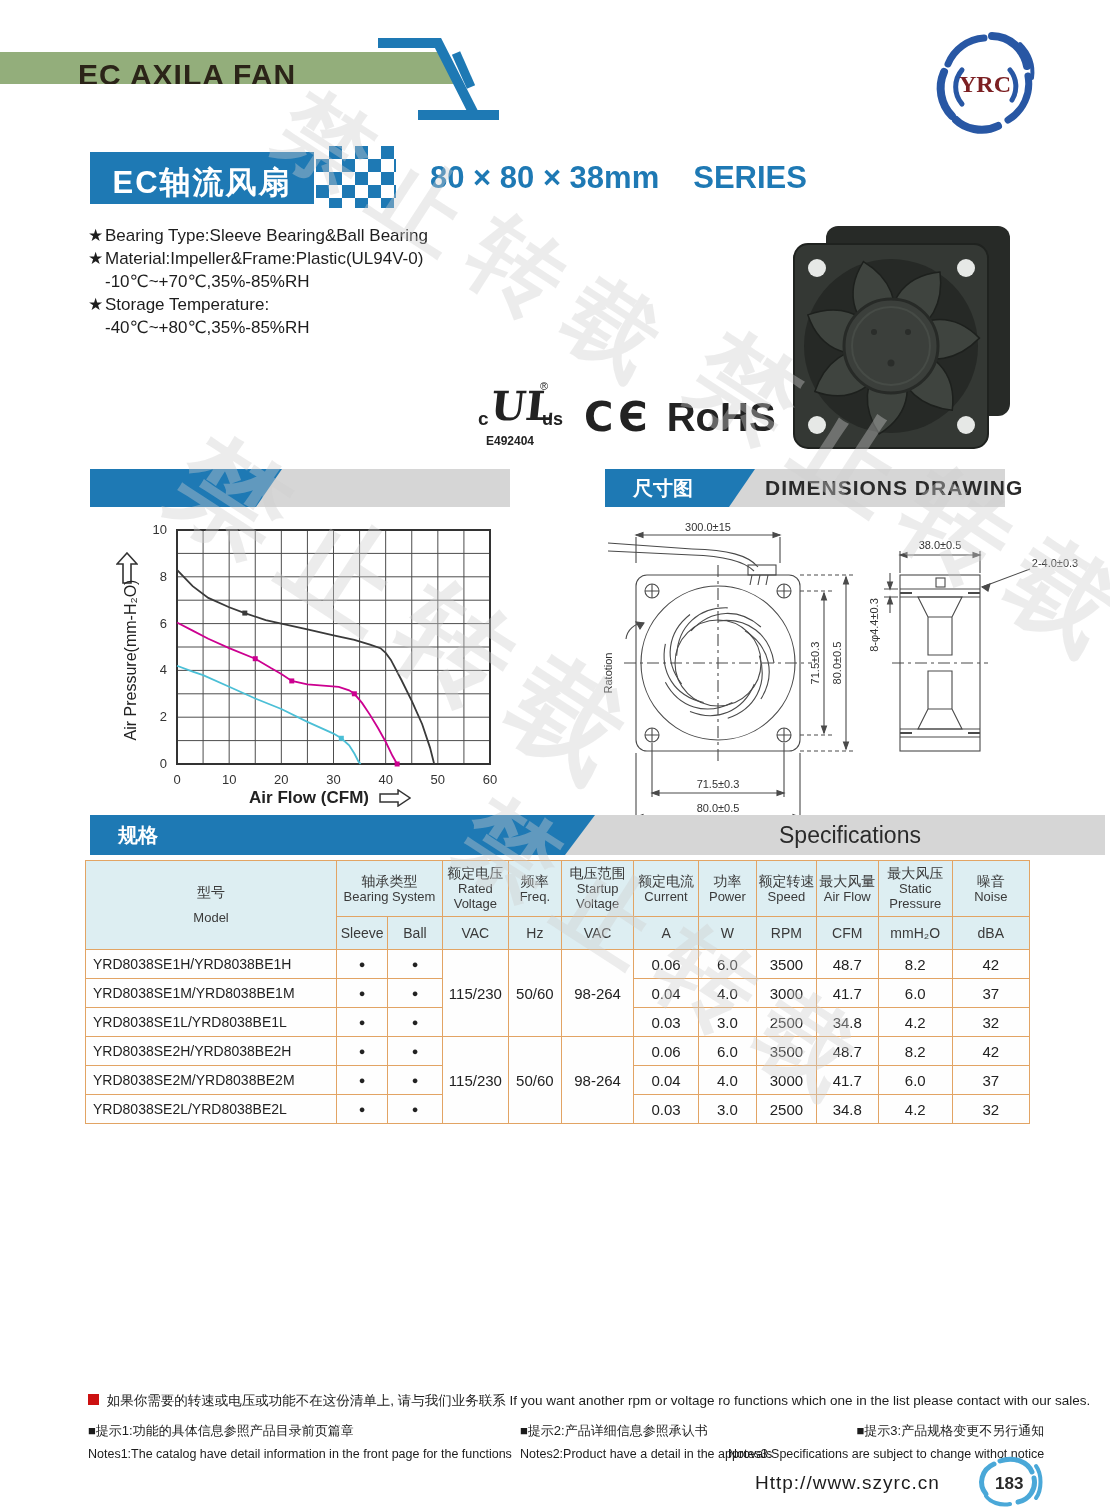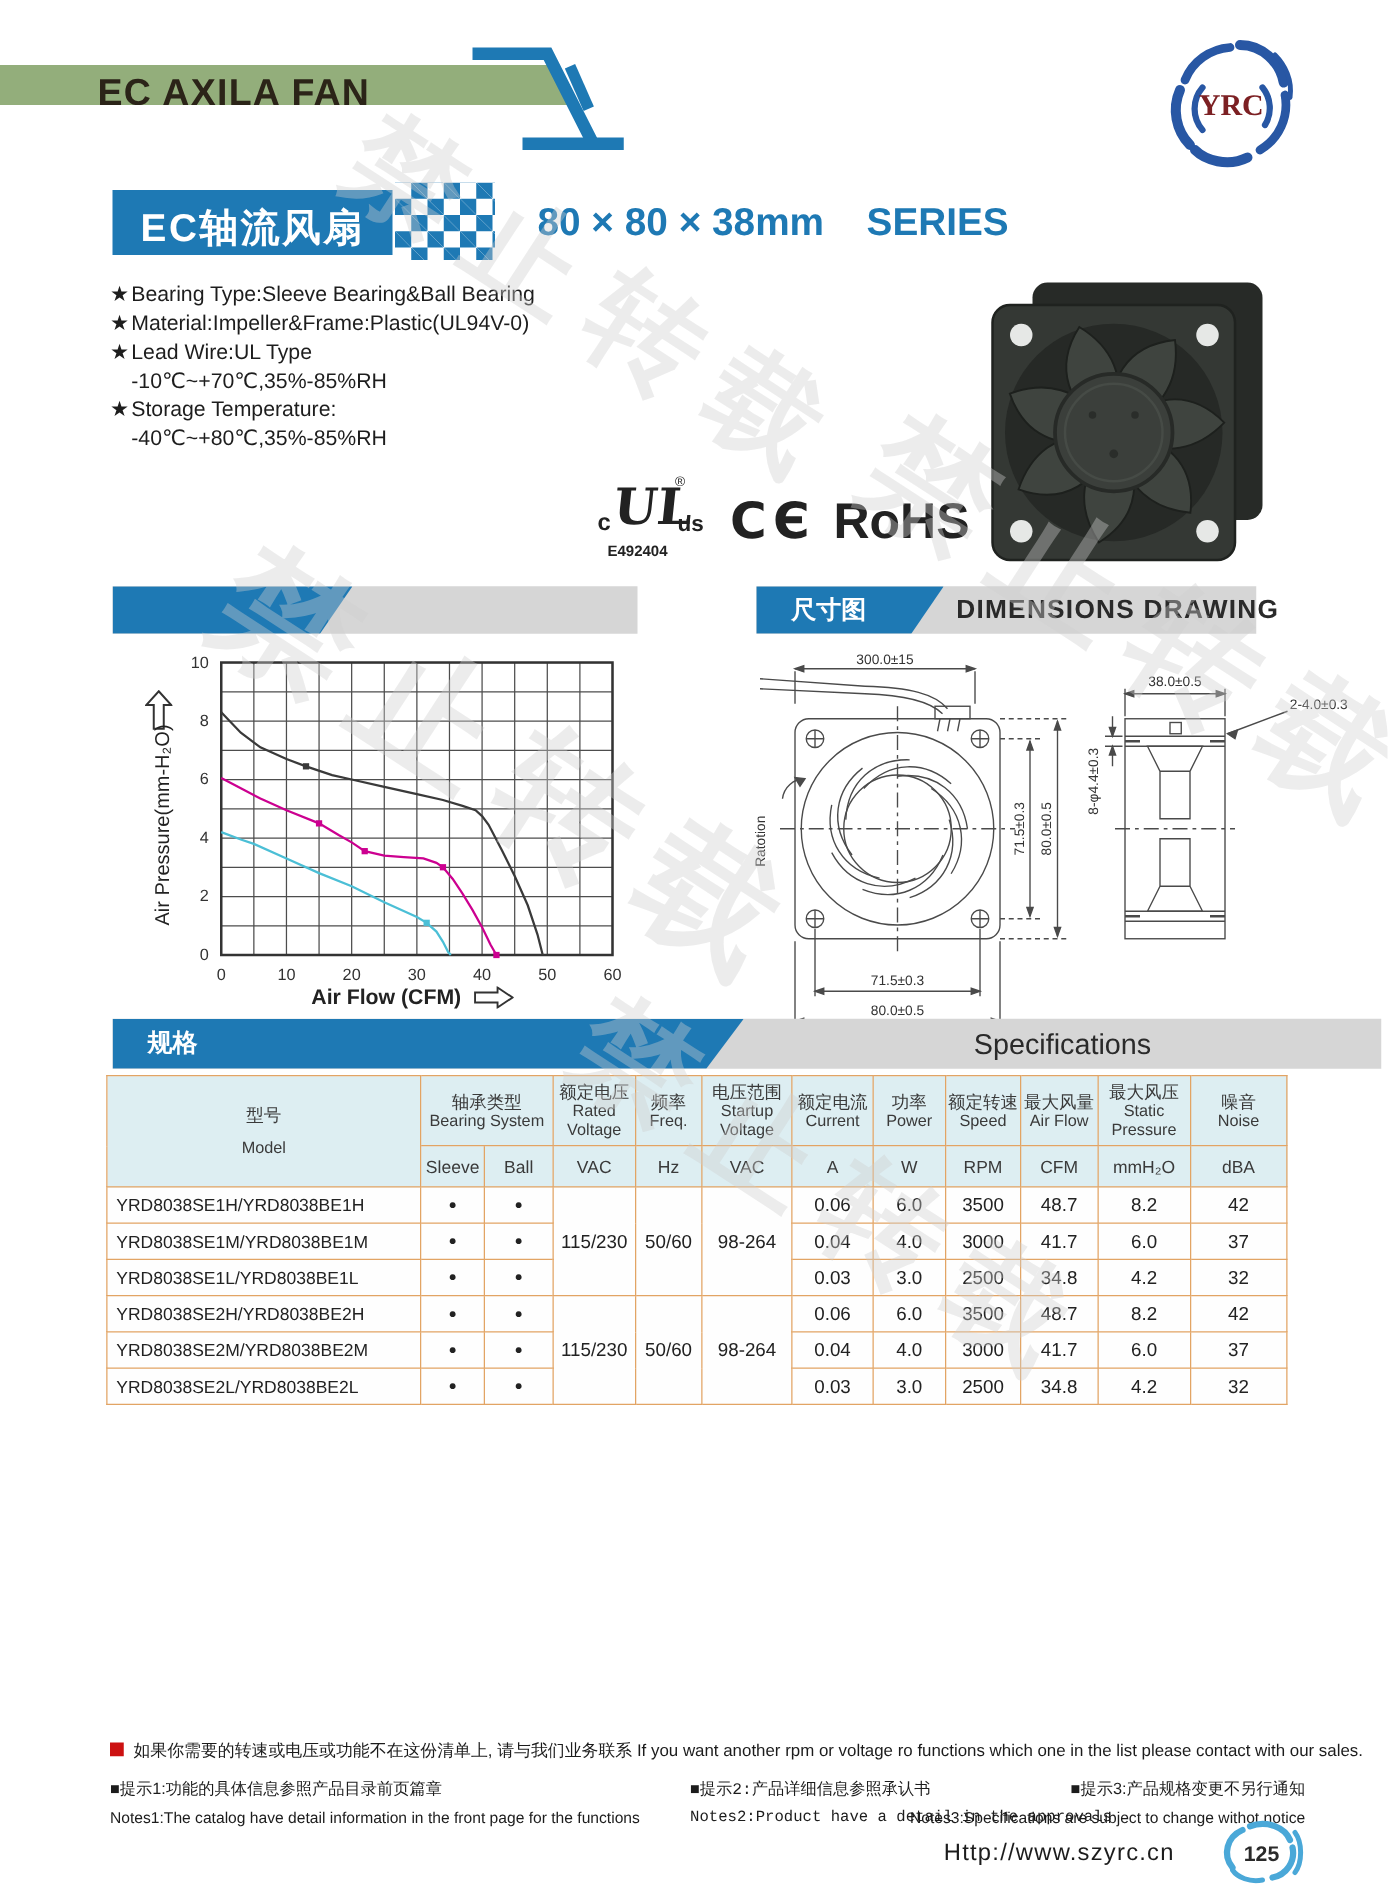--- a/index.html
+++ b/index.html
@@ -100,21 +100,21 @@
   .spec-table tbody td.model{text-align:left;padding-left:7px;font-size:14px;white-space:nowrap;}
   .spec-table .dot{font-size:11px;}
   .zh-h{font-size:14px;}
 
   
   .contact-note{left:88px;top:1392px;z-index:2;font-size:13.5px;color:#1c1c1c;white-space:nowrap;}
   .contact-note .sq{display:inline-block;width:11px;height:11px;background:#cc1111;margin-right:4px;}
   .note{z-index:2;font-size:13px;color:#1c1c1c;}
   .note .en{font-size:12.5px;margin-top:7px;font-weight:normal;}
   #note1{left:88px;top:1422px;}
-  #note2{left:552px;top:1422px;font-family:Liberation Mono, monospace;}
+  #note2{left:520px;top:1422px;}
   #note3{left:728px;top:1422px;text-align:right;}
 
   
   .site{left:755px;top:1472px;z-index:2;font-size:19px;color:#1c1c1c;letter-spacing:1px;
       text-decoration:none;}
   .pageno{left:995px;top:1474px;z-index:3;font-size:17px;color:#2a2a2a;font-weight:bold;}
 </style>
 </head>
 <body>
 
@@ -150,21 +150,20 @@
   <span>EC轴流风扇</span>
 </div>
 <div class="abs checker"></div>
 <div class="abs series-title">
   <span>80 × 80 × 38mm</span><span class="gap"></span><span>SERIES</span>
 </div>
 
 <div class="abs features">
   <div class="row"><span class="b">★</span><span>Bearing Type:Sleeve Bearing&amp;Ball Bearing</span></div>
   <div class="row"><span class="b">★</span><span>Material:Impeller&amp;Frame:Plastic(UL94V-0)</span></div>
-  <div class="row"><span class="b">★</span><span>Lead Wire:UL Type</span></div>
   <div class="row"><span class="b"></span><span>-10℃~+70℃,35%-85%RH</span></div>
   <div class="row"><span class="b">★</span><span>Storage Temperature:</span></div>
   <div class="row"><span class="b"></span><span>-40℃~+80℃,35%-85%RH</span></div>
 </div>
 
 <div class="abs certs">
   <div class="ulmark">
     <span class="c">c</span>
     <span class="ul">UL</span>
     <span class="reg">®</span>
@@ -534,13 +533,13 @@
 <a class="abs site" href="#">Http://www.szyrc.cn</a>
 <svg class="abs" id="footlogo" width="72" height="52" viewBox="0 0 72 52">
   <g stroke="#4aa8d8" fill="none" stroke-linecap="round">
     <path d="M14 38 A22 20 0 0 1 22 8" stroke-width="5"></path>
     <path d="M28 5 C42 0 56 6 60 16" stroke-width="5"></path>
     <path d="M62 22 A20 20 0 0 1 46 46" stroke-width="5"></path>
     <path d="M38 48 C28 50 18 46 14 40" stroke-width="4"></path>
     <path d="M64 10 C70 18 70 34 64 42" stroke-width="4"></path>
   </g>
 </svg>
-<div class="abs pageno">125</div>
+<div class="abs pageno">183</div>
 
 </body></html>

